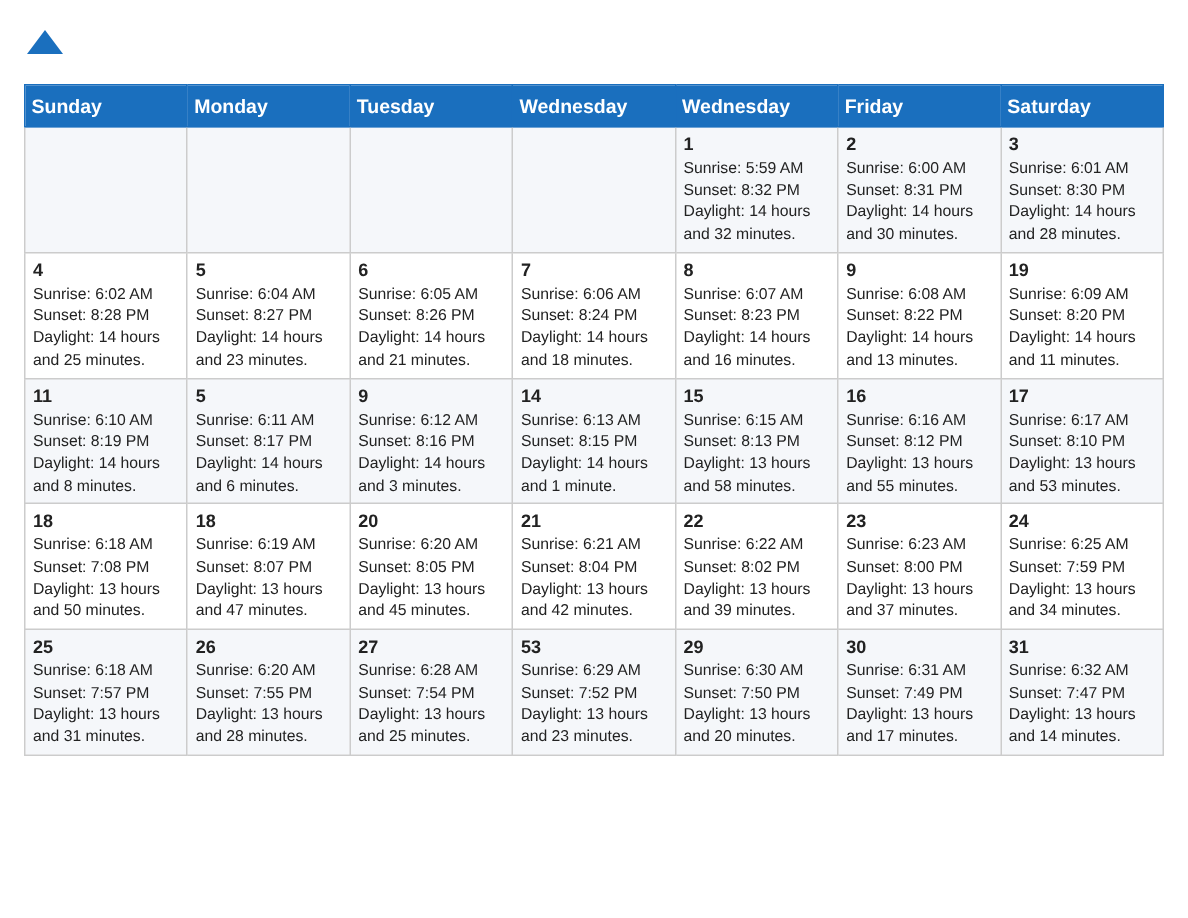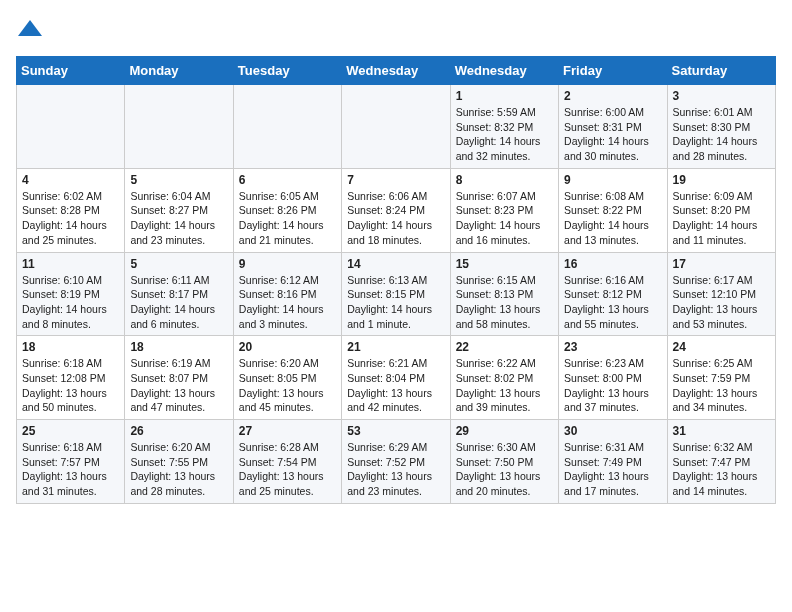--- a/index.html
+++ b/index.html
@@ -225,29 +225,29 @@
         </td>
         <td>
           <span class="day-num">16</span>
           <div class="cell-content">Sunrise: 6:16 AM
 Sunset: 8:12 PM
 Daylight: 13 hours and 55 minutes.</div>
         </td>
         <td>
           <span class="day-num">17</span>
           <div class="cell-content">Sunrise: 6:17 AM
-Sunset: 12:10 PM
+Sunset: 8:10 PM
 Daylight: 13 hours and 53 minutes.</div>
         </td>
       </tr>
       <tr>
         <td>
           <span class="day-num">18</span>
           <div class="cell-content">Sunrise: 6:18 AM
-Sunset: 12:08 PM
+Sunset: 7:08 PM
 Daylight: 13 hours and 50 minutes.</div>
         </td>
         <td>
           <span class="day-num">18</span>
           <div class="cell-content">Sunrise: 6:19 AM
 Sunset: 8:07 PM
 Daylight: 13 hours and 47 minutes.</div>
         </td>
         <td>
           <span class="day-num">20</span>

